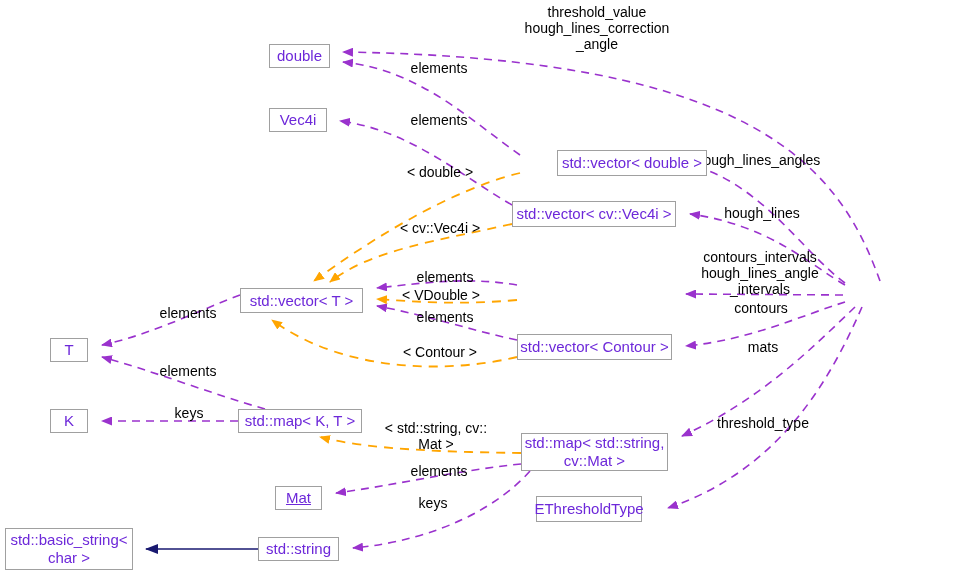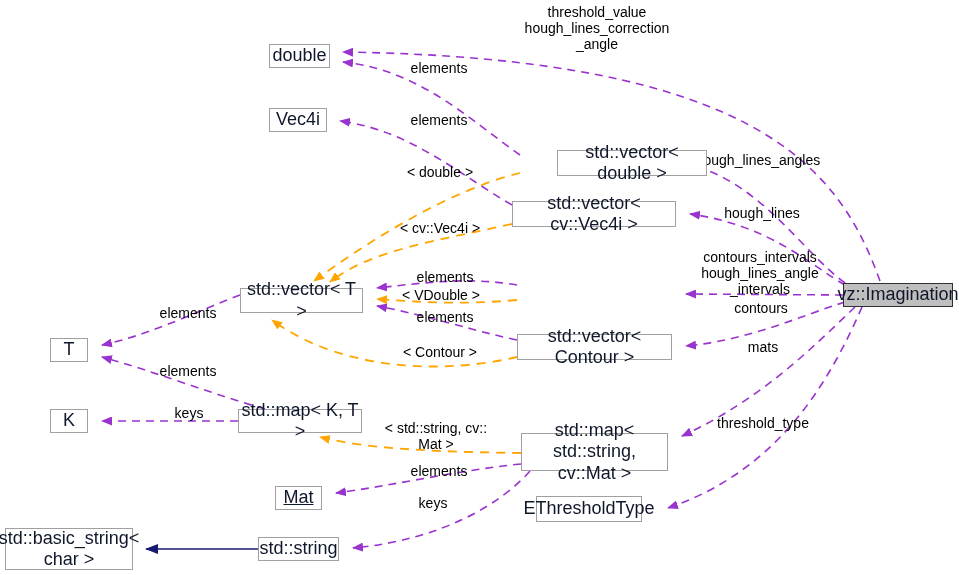--- a/index.html
+++ b/index.html
@@ -23,22 +23,22 @@
     top: 0;
     width: 959px;
     height: 575px;
     pointer-events: none;
   }
   .node {
     position: absolute;
     box-sizing: border-box;
     border: 1px solid #a0a0a0;
     background: #ffffff;
-    color: #0f172a;
-    font-size: 18px;
+    color: #6d28d9;
+    font-size: 15px;
     line-height: 1.18;
     display: flex;
     align-items: center;
     justify-content: center;
     text-align: center;
     white-space: pre-line;
     z-index: 3;
   }
   .node.highlight {
     background: #bfbfbf;
@@ -133,21 +133,20 @@
 
   <div class="node" style="left:520px; top:150px; width:150px; height:26px;margin-left:37px;">std::vector&lt; double &gt;</div>
 
   <div class="node" style="left:512px; top:201px; width:164px; height:26px;">std::vector&lt; cv::Vec4i &gt;</div>
 
   <div class="node" style="left:240px; top:288px; width:123px; height:25px;">std::vector&lt; T &gt;</div>
 
 
   <div class="node" style="left:517px; top:334px; width:155px; height:26px;">std::vector&lt; Contour &gt;</div>
 
-  <div class="node highlight" style="left:843px; top:283px; width:110px; height:24px;">vz::Imagination</div>
 
   <div class="node" style="left:50px; top:338px; width:38px; height:24px;">T</div>
 
   <div class="node" style="left:50px; top:409px; width:38px; height:24px;">K</div>
 
   <div class="node" style="left:238px; top:409px; width:124px; height:24px;">std::map&lt; K, T &gt;</div>
 
   <div class="node" style="left:521px; top:433px; width:147px; height:38px;">std::map&lt; std::string,
 cv::Mat &gt;</div>
 

